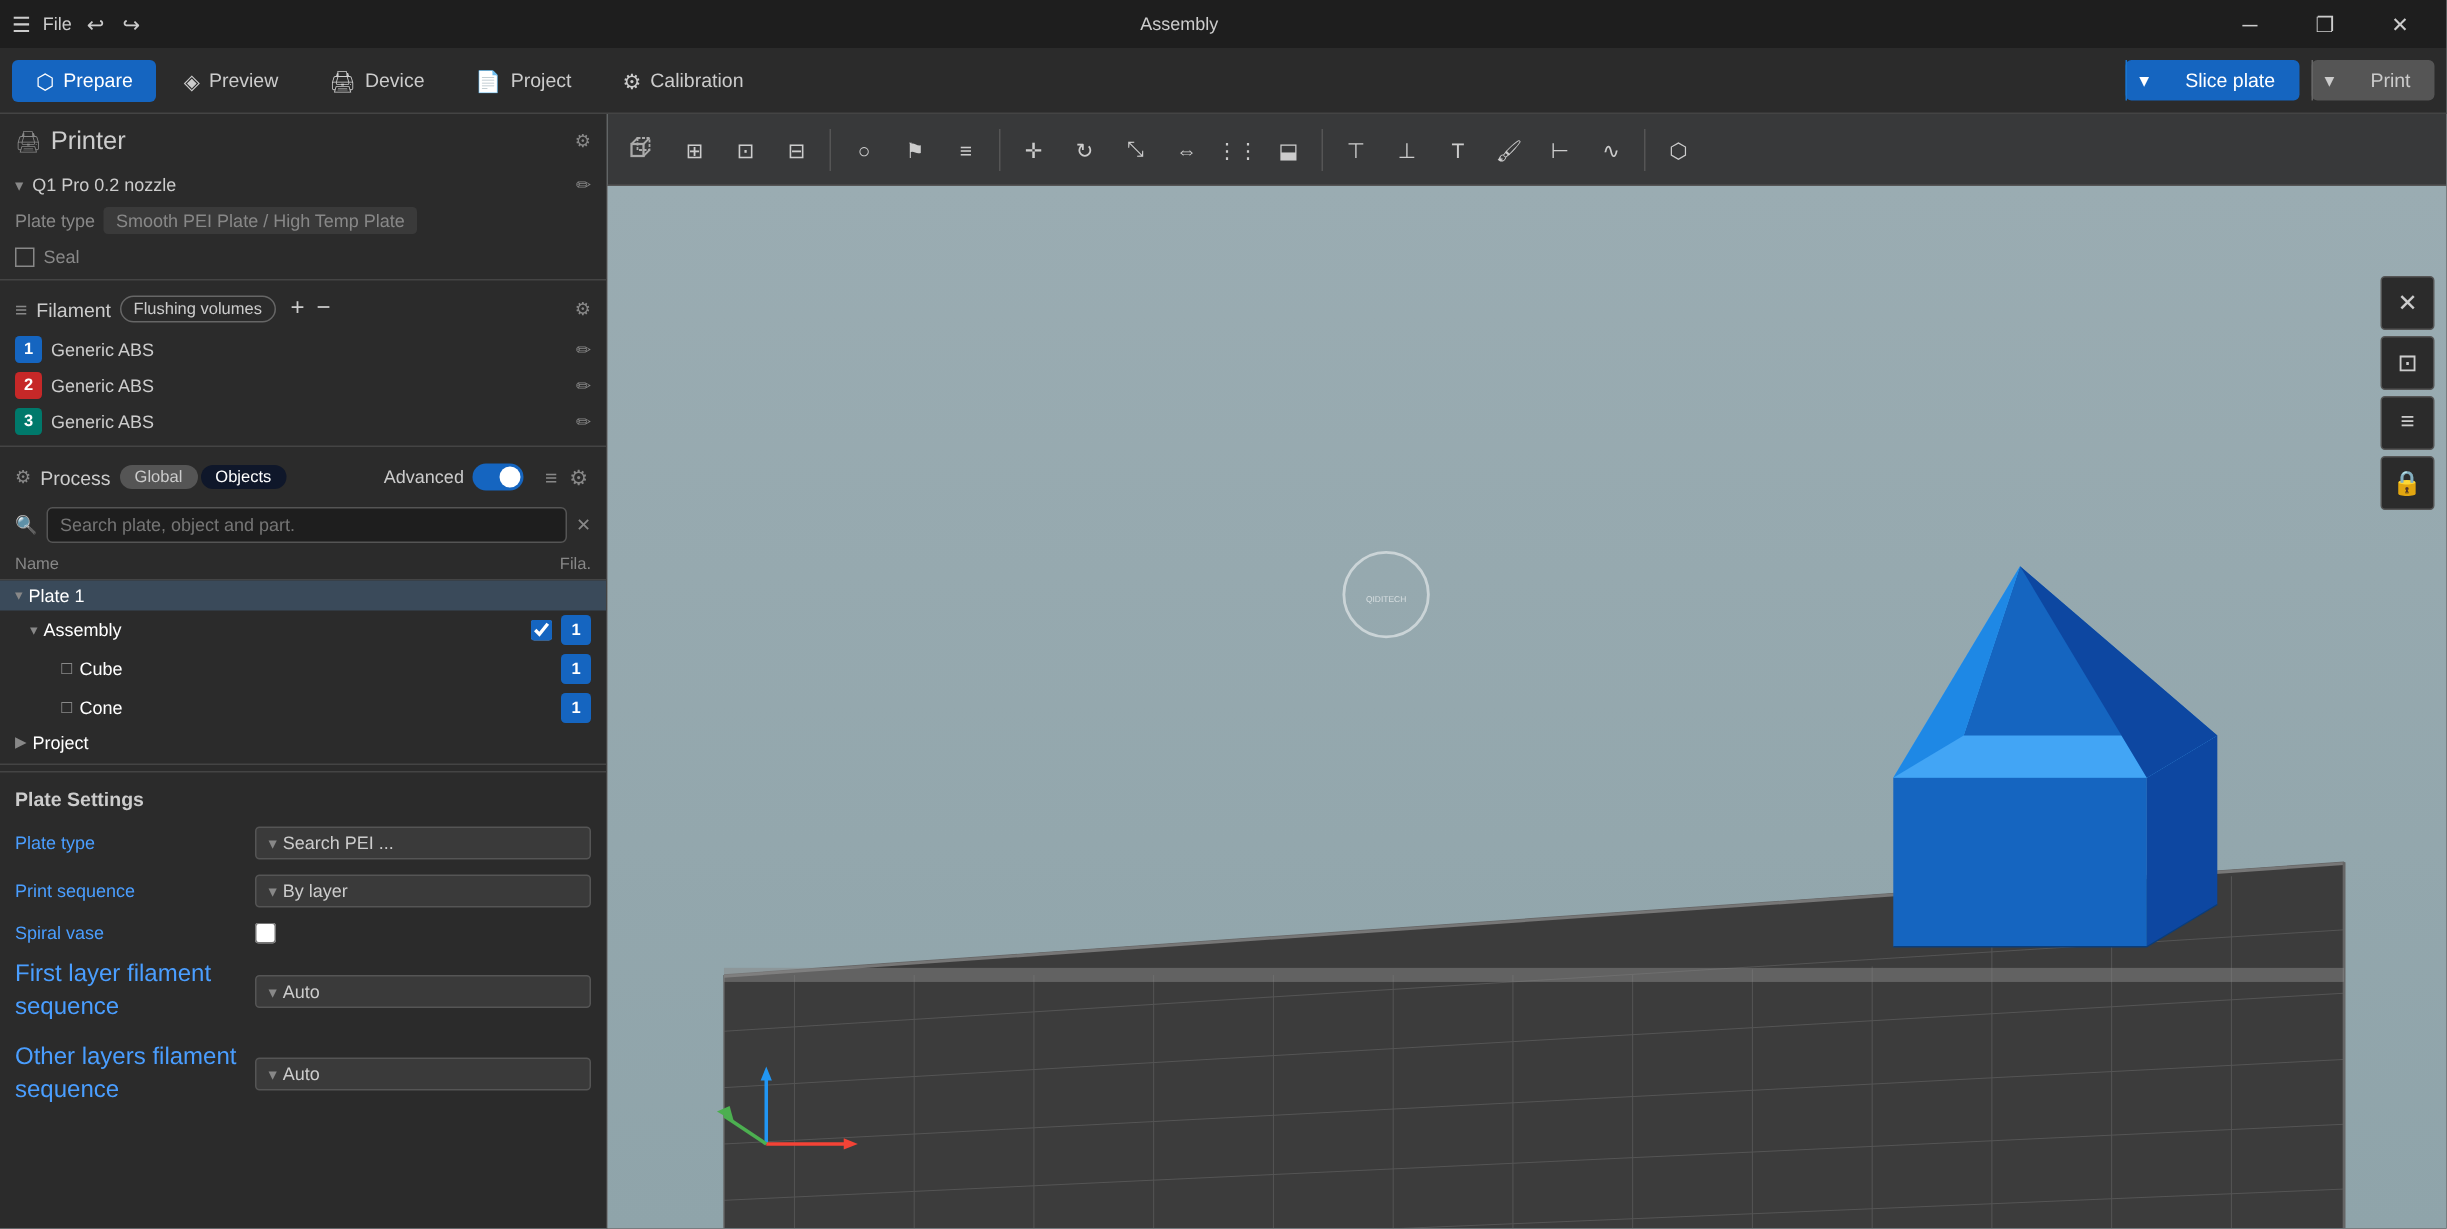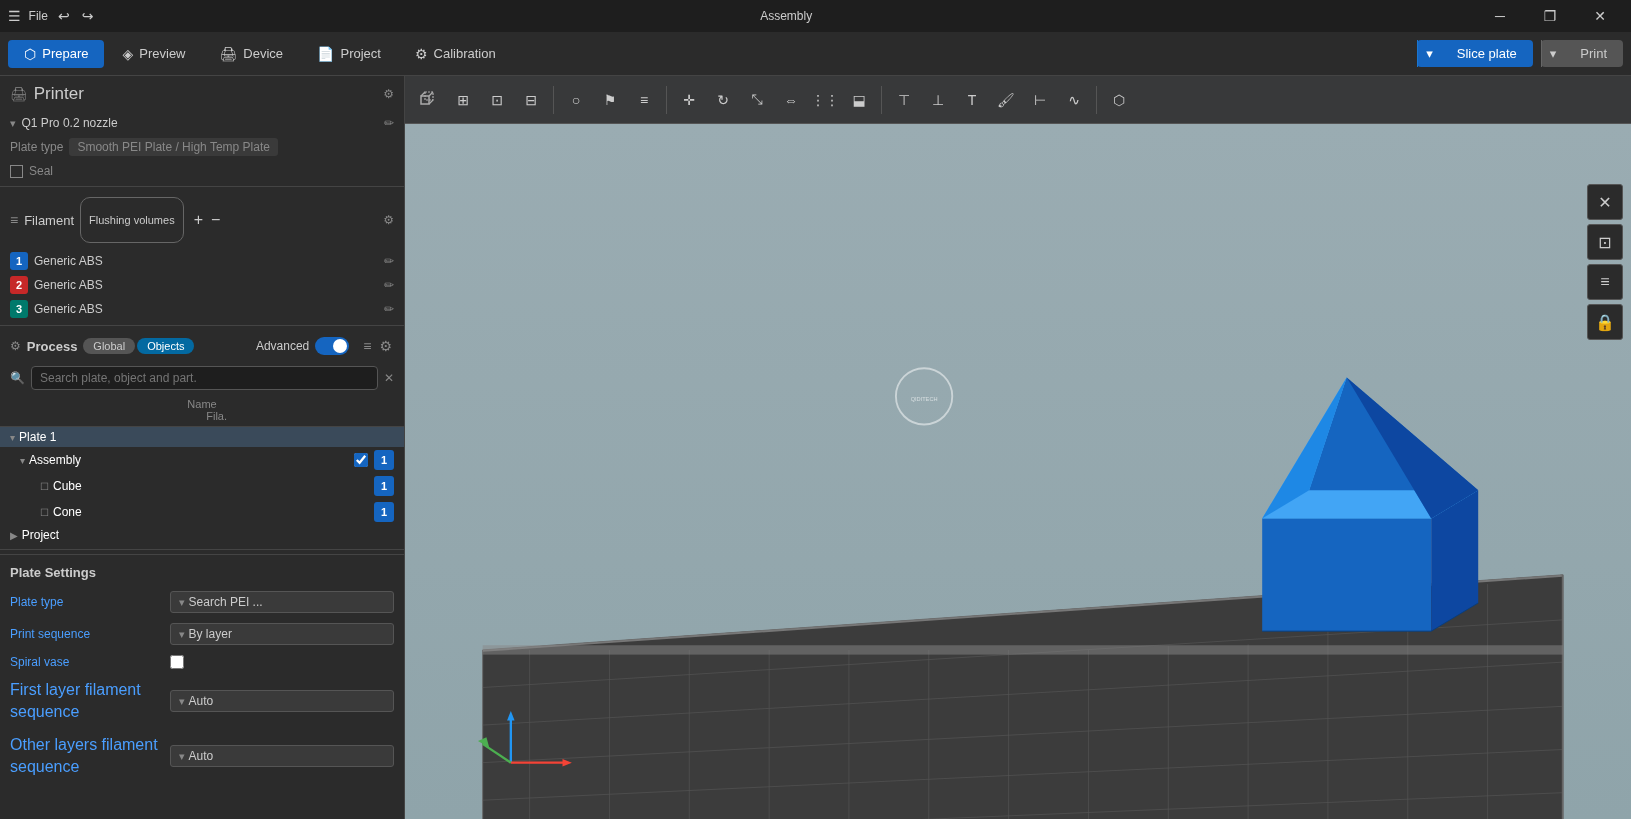--- a/index.html
+++ b/index.html
@@ -45,52 +45,52 @@
     .plate-type-label { color: #888; font-size: 12px; }
     .plate-type-val { color: #888; font-size: 12px; background: #3a3a3a; padding: 2px 8px; border-radius: 3px; }
 
     .seal-row { display: flex; align-items: center; padding: 4px 10px; gap: 6px; }
     .seal-cb { width: 13px; height: 13px; border: 1px solid #888; background: none; cursor: pointer; }
     .seal-label { color: #888; font-size: 12px; }
 
     
     .filament-header { display: flex; align-items: center; padding: 6px 10px; gap: 6px; }
     .filament-title { font-size: 13px; color: #ccc; font-weight: 500; }
-    .flush-btn { background: none; border: 1px solid #666; border-radius: 10px; color: #ccc; font-size: 11px; padding: 16px 8px; cursor: pointer; }
+    .flush-btn { background: none; border: 1px solid #666; border-radius: 10px; color: #ccc; font-size: 11px; padding: 2px 8px; cursor: pointer; }
     .fila-add { color: #ccc; cursor: pointer; font-size: 16px; margin-left: 4px; }
     .fila-remove { color: #ccc; cursor: pointer; font-size: 16px; margin-left: 2px; }
     .fila-settings { margin-left: auto; color: #888; cursor: pointer; }
 
     .filament-row { display: flex; align-items: center; padding: 3px 10px; gap: 6px; }
     .fila-num { width: 18px; height: 18px; border-radius: 3px; display: flex; align-items: center; justify-content: center; font-size: 11px; color: #fff; font-weight: bold; }
     .fila-num.blue { background: #1565c0; }
     .fila-num.red { background: #c62828; }
     .fila-num.teal { background: #00796b; }
     .fila-name { flex: 1; color: #ccc; font-size: 12px; }
     .fila-edit { color: #888; cursor: pointer; font-size: 12px; }
 
     
     .process-header { display: flex; align-items: center; padding: 6px 10px; gap: 6px; }
-    .process-title { font-size: 13px; color: #ccc; font-weight: 700; }
+    .process-title { font-size: 13px; color: #ccc; font-weight: 400; }
     .toggle-group { display: flex; gap: 2px; }
     .toggle-btn { padding: 2px 10px; border-radius: 10px; font-size: 11px; cursor: pointer; border: none; }
     .toggle-btn.global { background: #555; color: #ccc; }
-    .toggle-btn.objects { background: #0369a1; color: #fff; }
+    .toggle-btn.objects { background: #0f172a; color: #fff; }
     .advanced-label { color: #ccc; font-size: 12px; margin-left: auto; }
     .toggle-switch { width: 34px; height: 18px; background: #1565c0; border-radius: 9px; position: relative; cursor: pointer; }
     .toggle-switch::after { content: ''; position: absolute; width: 14px; height: 14px; background: #fff; border-radius: 50%; top: 2px; right: 2px; }
     .process-icons { display: flex; gap: 4px; margin-left: 6px; }
 
     
     .search-row { display: flex; align-items: center; padding: 4px 10px; gap: 6px; background: #2b2b2b; }
     .search-input { flex: 1; background: #1e1e1e; border: 1px solid #555; border-radius: 4px; padding: 4px 8px; color: #ccc; font-size: 12px; }
     .search-clear { color: #888; cursor: pointer; }
 
     
-    .tree-header { display: flex; align-items: center; padding: 4px 10px; border-bottom: 1px solid #444; flex-direction: column; }
+    .tree-header { display: flex; align-items: center; padding: 4px 10px; border-bottom: 1px solid #444; }
     .tree-col-name { flex: 1; color: #888; font-size: 11px; }
     .tree-col-fila { color: #888; font-size: 11px; width: 50px; text-align: right; }
 
     .tree-row { display: flex; align-items: center; padding: 3px 10px; cursor: pointer; }
     .tree-row.selected { background: #3a4a5a; }
     .tree-indent0 { padding-left: 10px; }
     .tree-indent1 { padding-left: 20px; }
     .tree-indent2 { padding-left: 40px; }
     .tree-chevron { color: #888; margin-right: 4px; font-size: 10px; }
     .tree-icon { color: #888; margin-right: 4px; font-size: 10px; }

